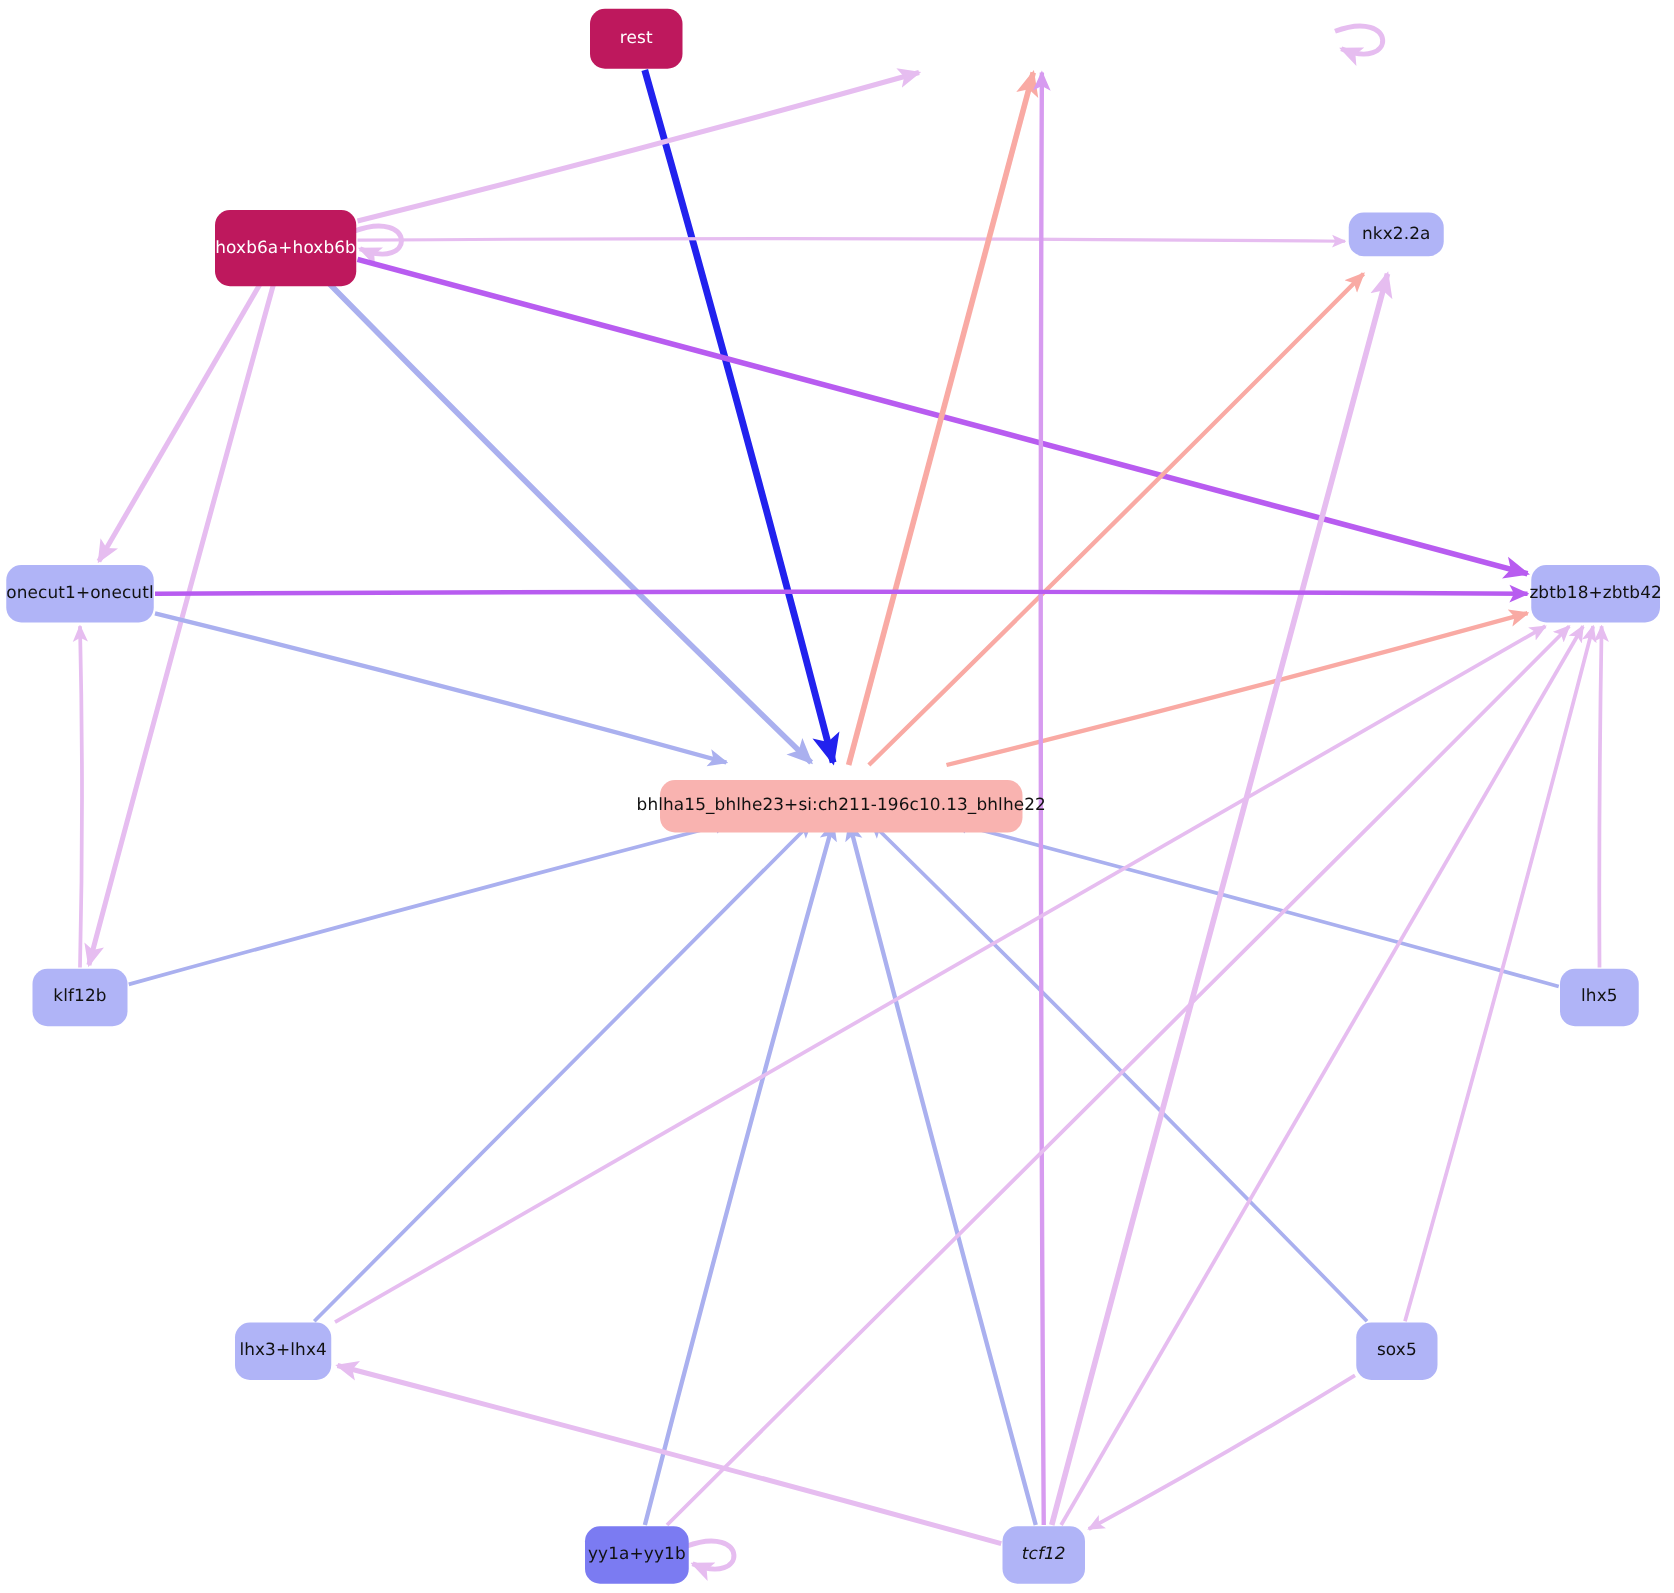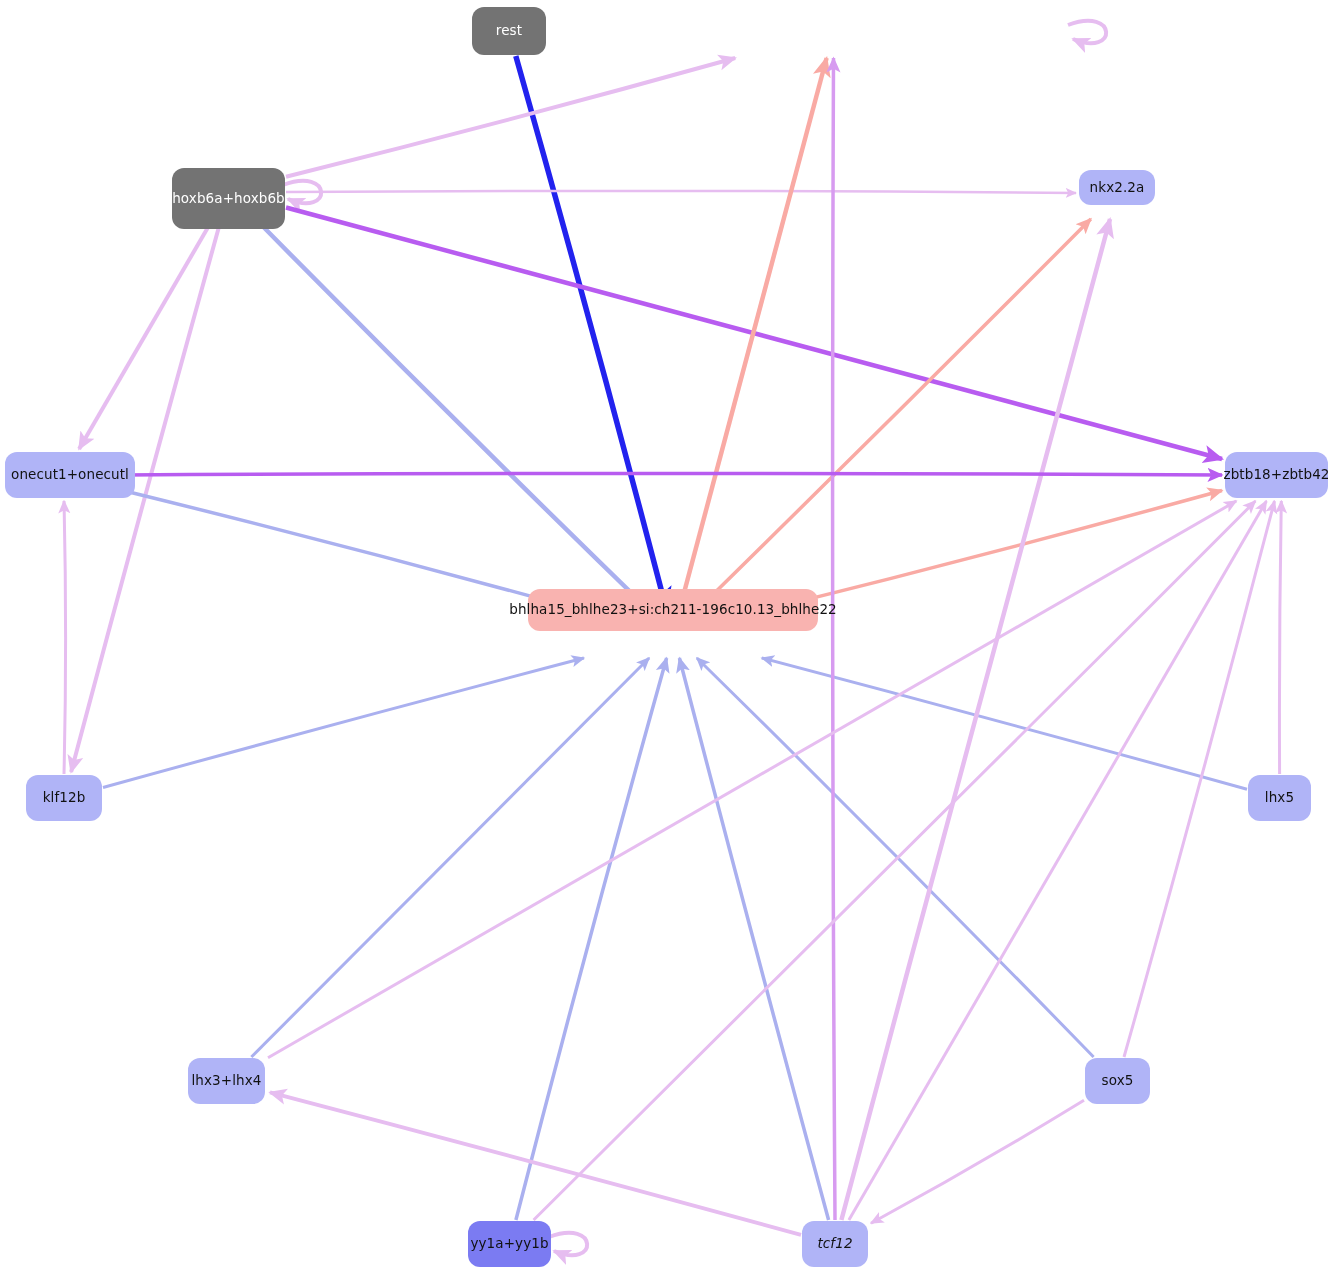--- a/index.html
+++ b/index.html
@@ -46,21 +46,21 @@
     font-size: 13.5px;
     line-height: 1;
     white-space: nowrap;
     letter-spacing: 0.1px;
     user-select: none;
   }
   .gnode .nlabel {
     pointer-events: none;
   }
   .fill-dark-blue {
-    background: #737373;
+    background: #be185d;
     color: #ffffff;
   }
   .fill-light-blue {
     background: #b0b4f7;
     color: #111111;
   }
   .fill-mid-blue {
     background: #7b7bf2;
     color: #111111;
   }
@@ -133,27 +133,27 @@
   <div id="node-layer">
       <div class="gnode fill-dark-blue" style="left: 472px; top: 7px; width: 74px; height: 48px;">
         <span class="nlabel">rest</span>
       </div>
       <div class="gnode fill-dark-blue" style="left: 172px; top: 168px; width: 113px; height: 61px;">
         <span class="nlabel">hoxb6a+hoxb6b</span>
       </div>
       <div class="gnode fill-light-blue" style="left: 1079px; top: 170px; width: 76px; height: 35px;">
         <span class="nlabel">nkx2.2a</span>
       </div>
-      <div class="gnode fill-light-blue" style="left: 5px; top: 452px; width: 130px; height: 46px;">
+      <div class="gnode fill-light-blue" style="left: 5px; top: 452px; width: 118px; height: 46px;">
         <span class="nlabel">onecut1+onecutl</span>
       </div>
       <div class="gnode fill-light-blue" style="left: 1225px; top: 452px; width: 103px; height: 46px;">
         <span class="nlabel">zbtb18+zbtb42</span>
       </div>
-      <div class="gnode fill-salmon" style="left: 528px; top: 589px; width: 290px; height: 42px;">
+      <div class="gnode fill-salmon" style="left: 528px; top: 624px; width: 290px; height: 42px;">
         <span class="nlabel">bhlha15_bhlhe23+si:ch211-196c10.13_bhlhe22</span>
       </div>
       <div class="gnode fill-light-blue" style="left: 26px; top: 775px; width: 76px; height: 46px; text-align: center;">
         <span class="nlabel">klf12b</span>
       </div>
       <div class="gnode fill-light-blue" style="left: 1248px; top: 775px; width: 63px; height: 46px;">
         <span class="nlabel">lhx5</span>
       </div>
       <div class="gnode fill-light-blue" style="left: 188px; top: 1058px; width: 77px; height: 46px;">
         <span class="nlabel">lhx3+lhx4</span>

